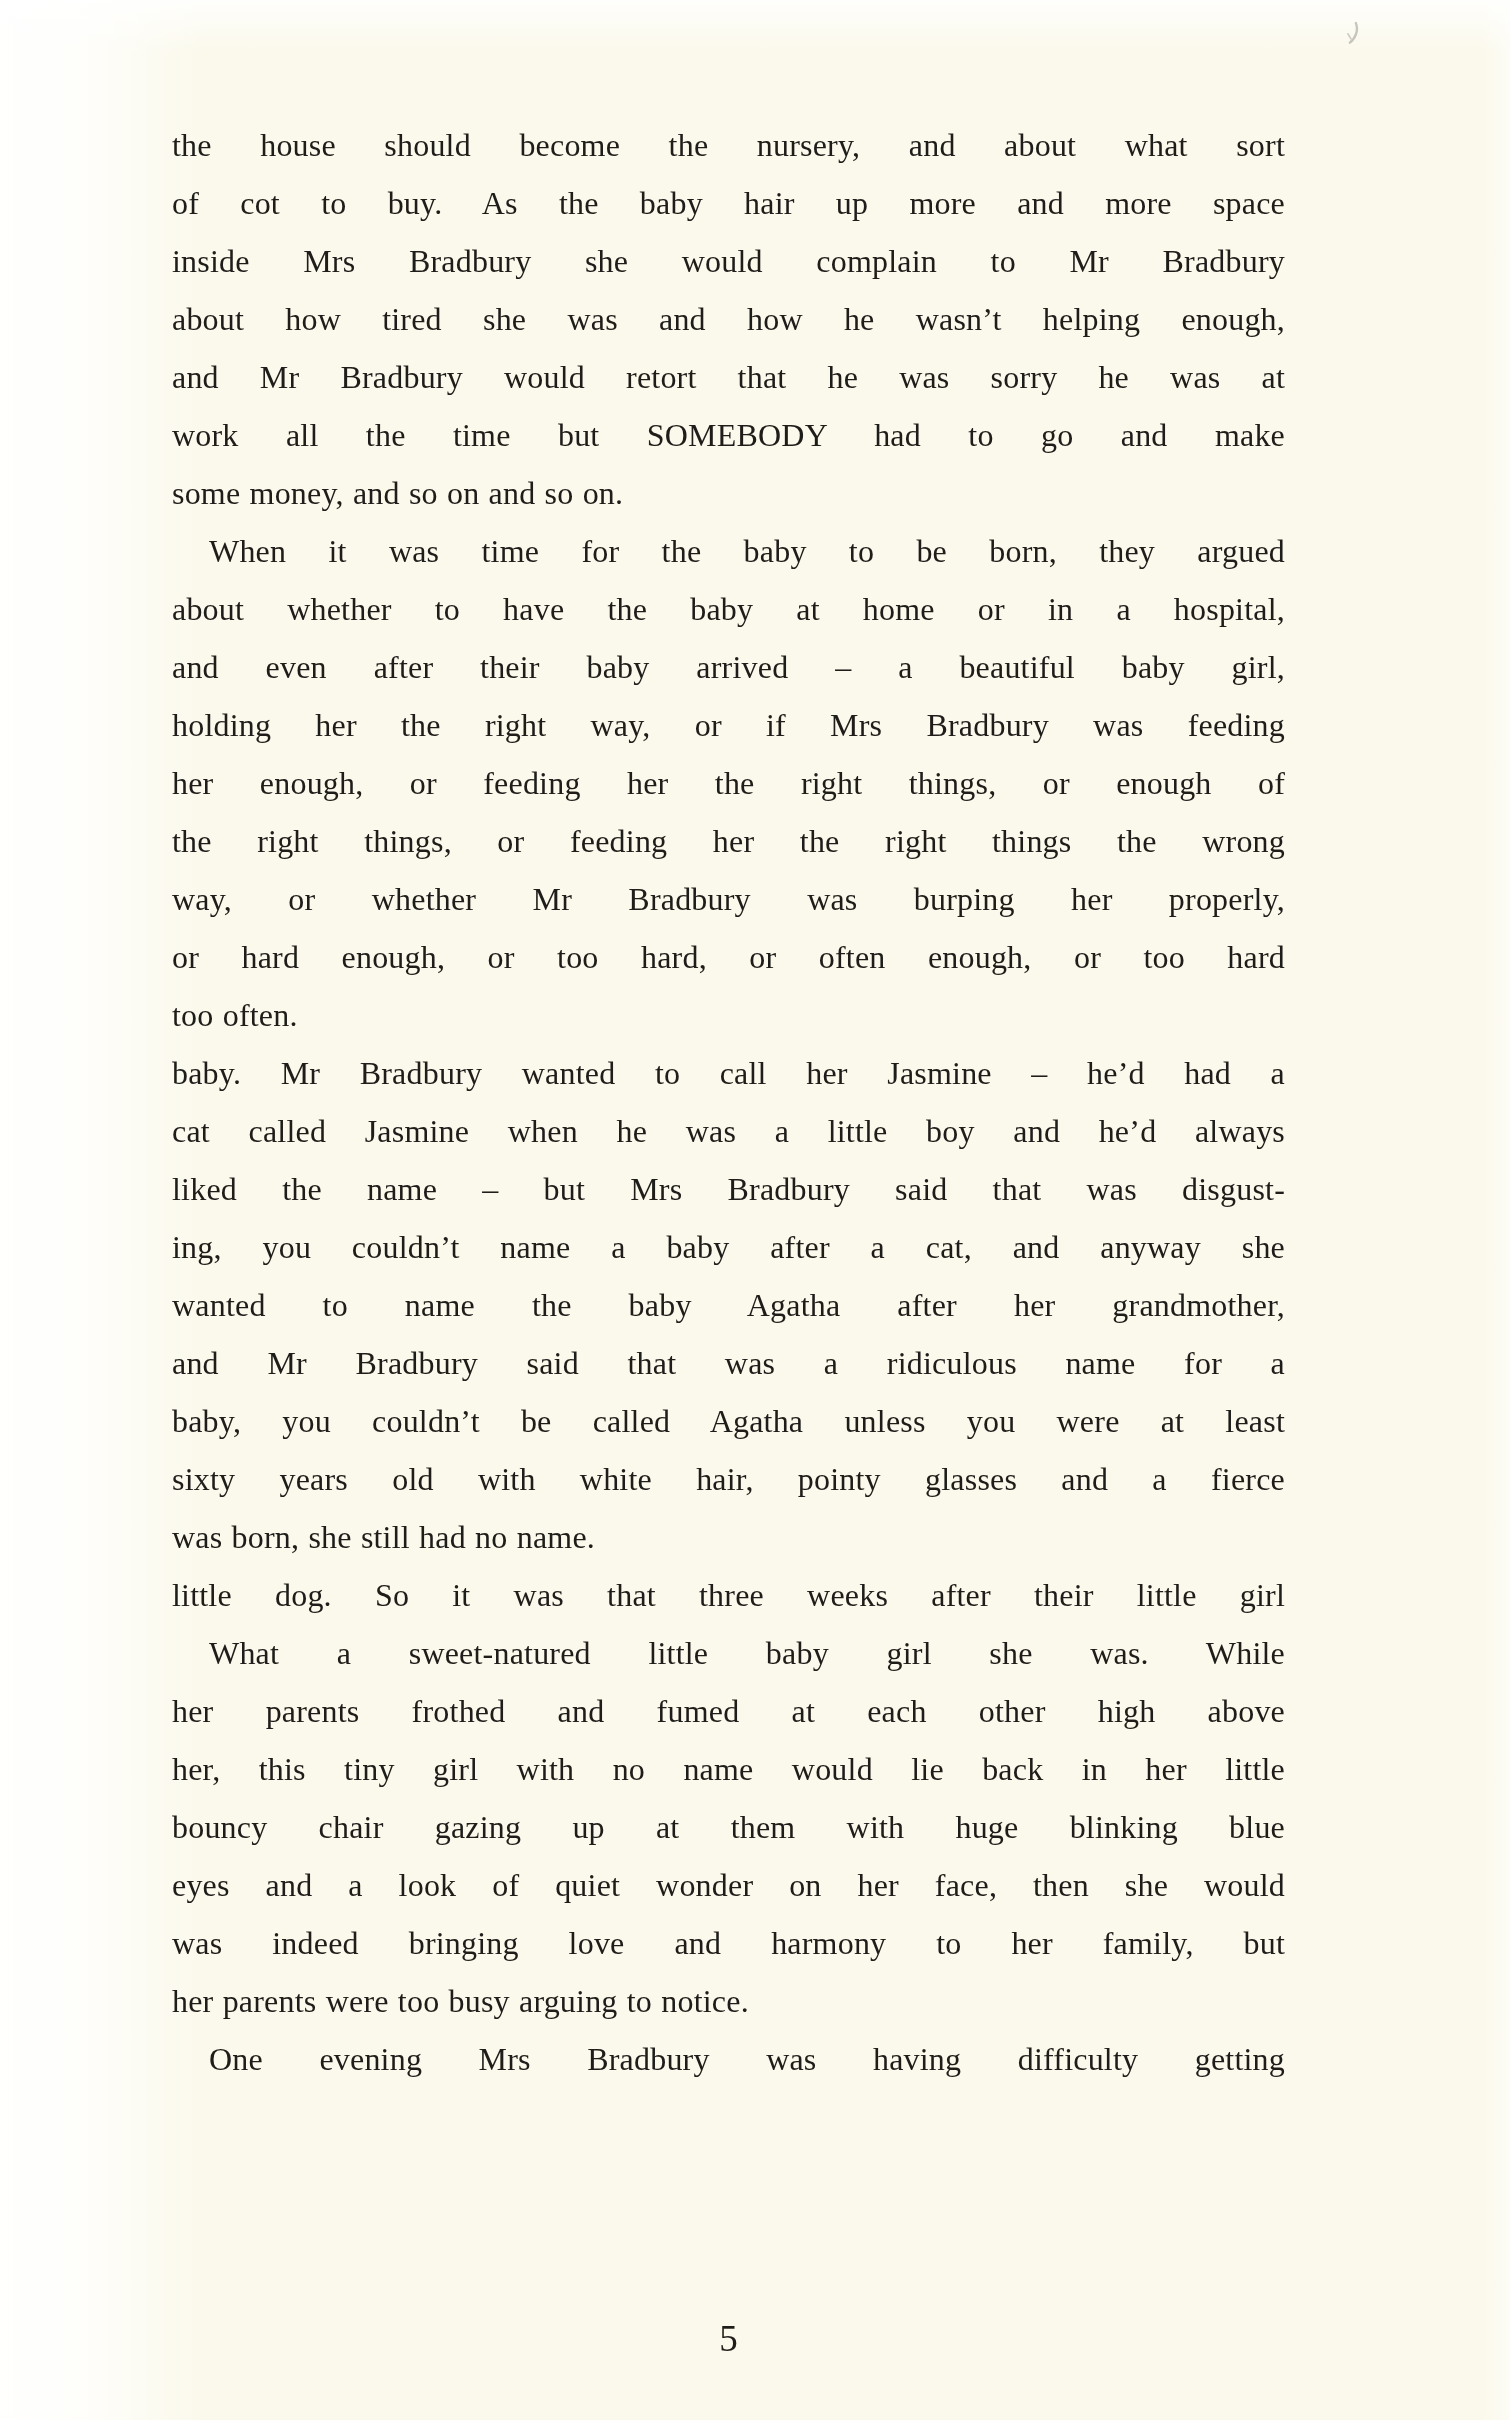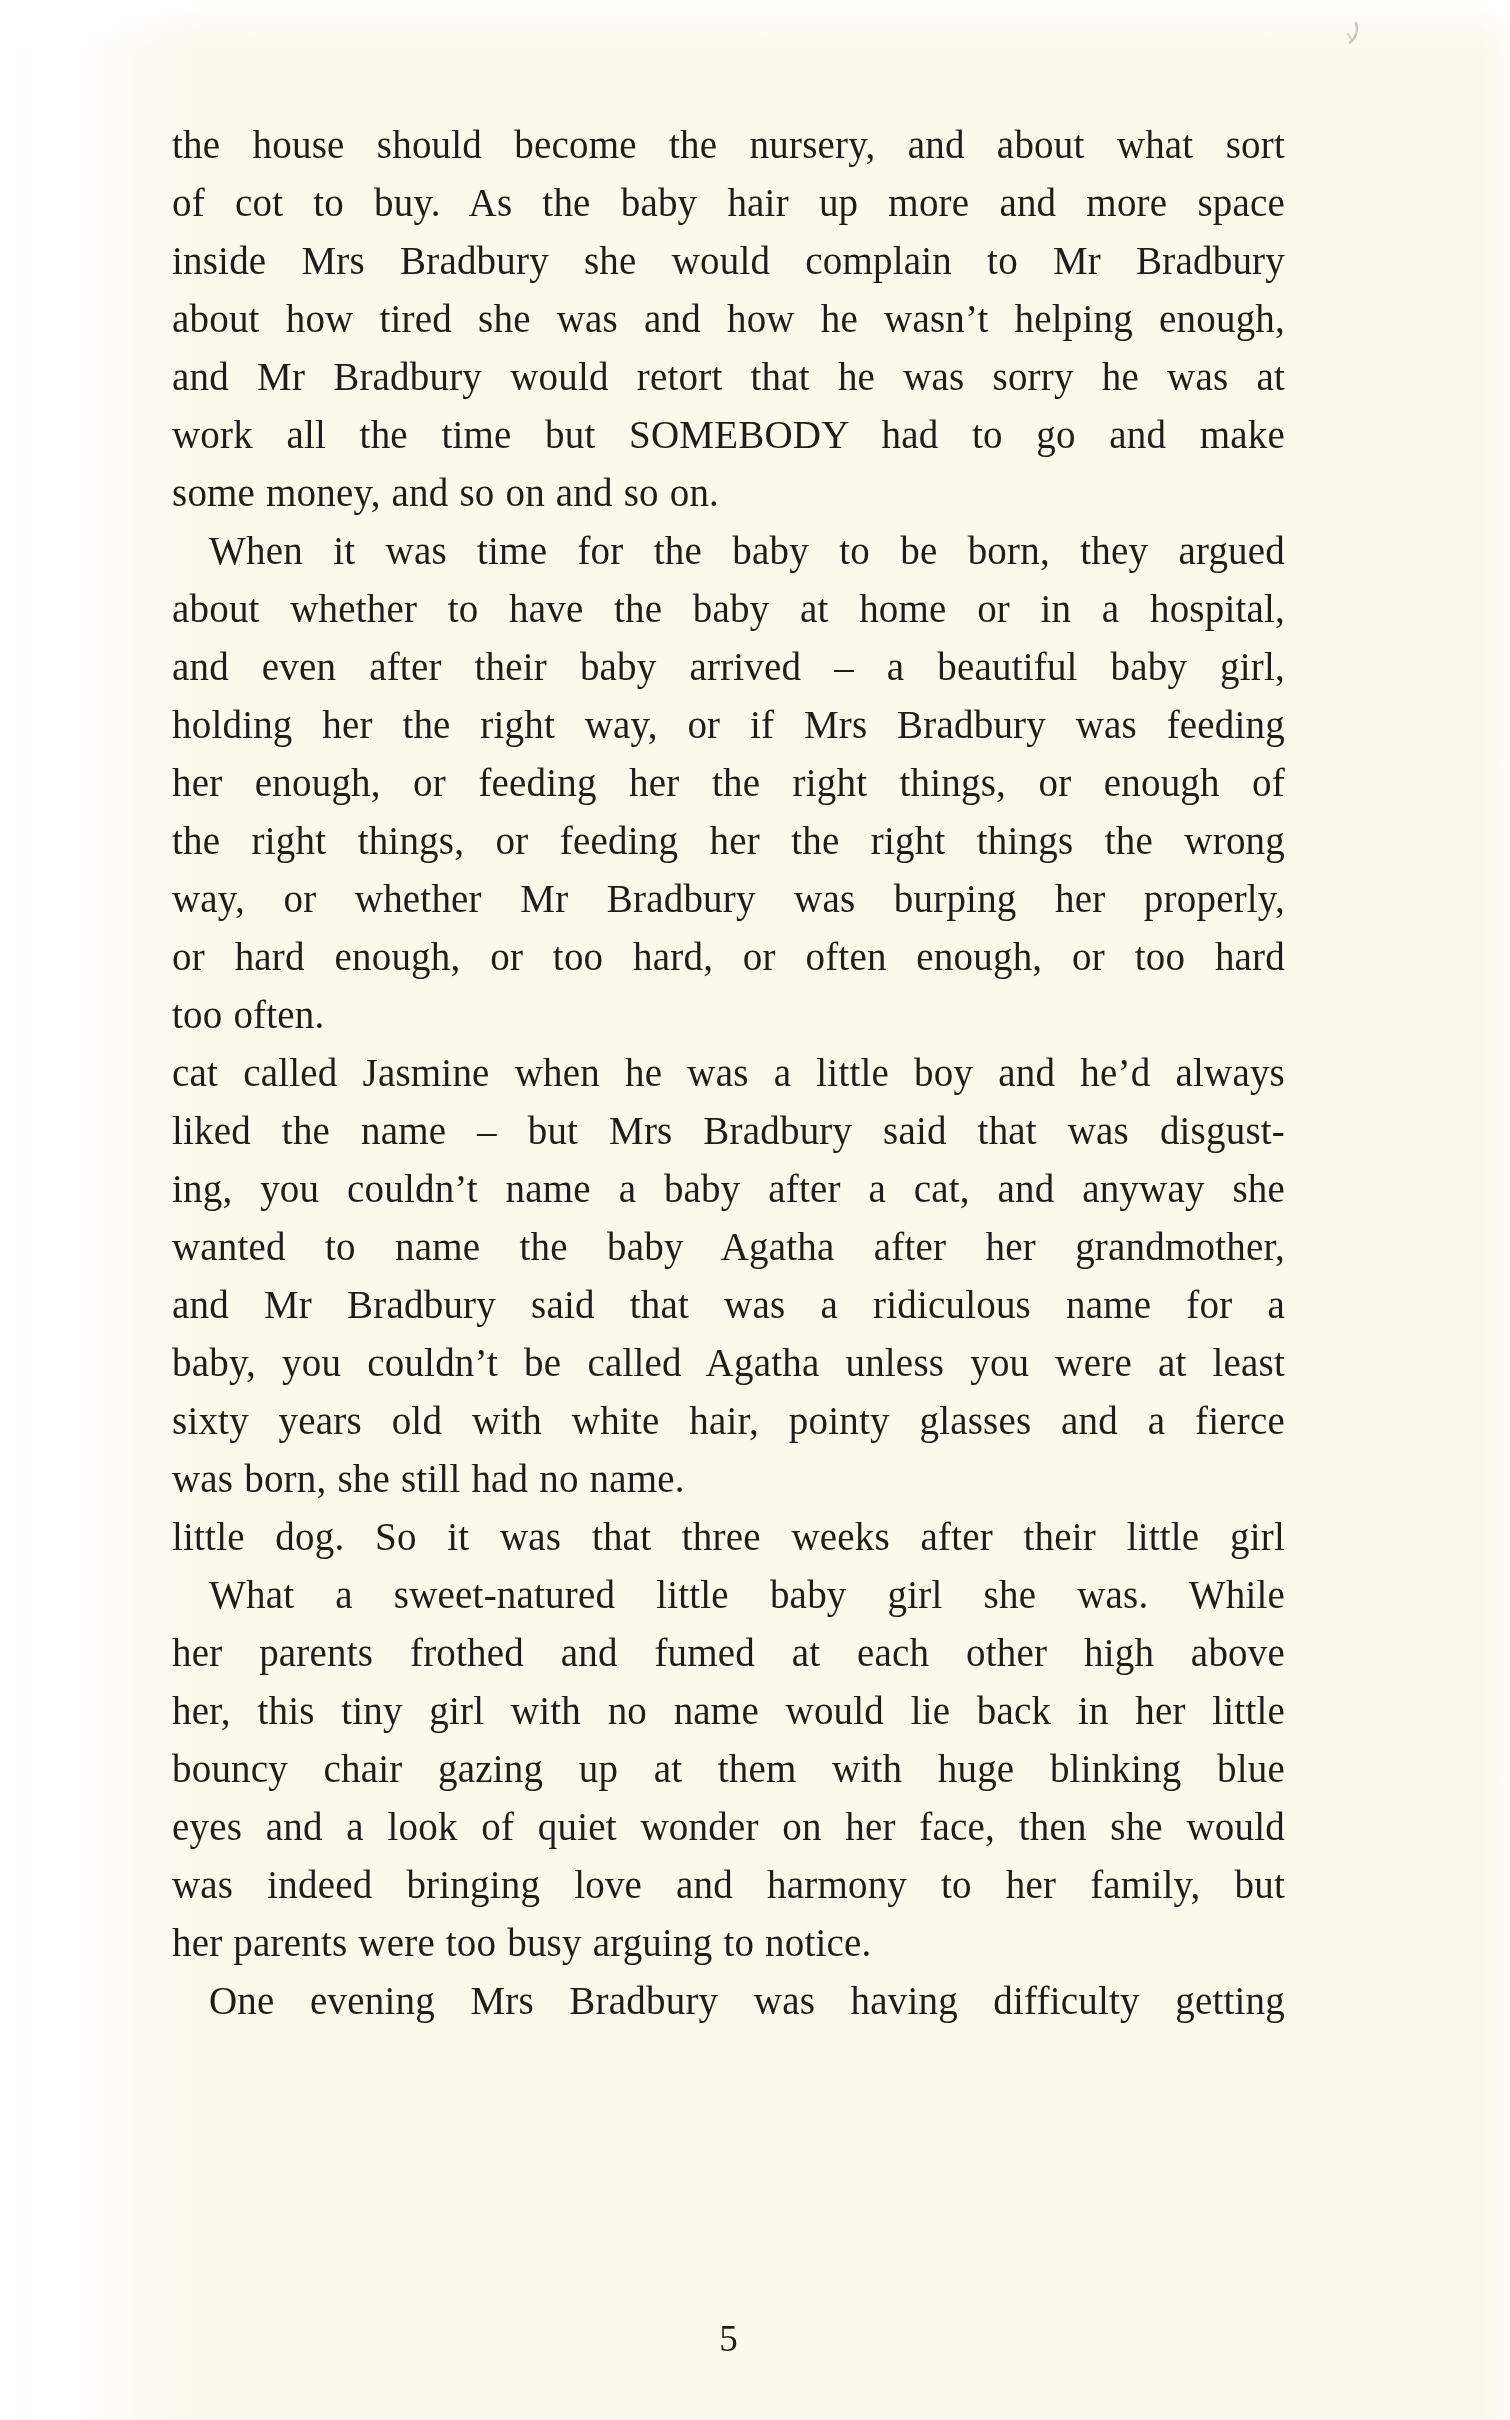--- a/index.html
+++ b/index.html
@@ -18,21 +18,21 @@
   }
   .page { position: absolute; inset: 0; }
   .text-block {
     position: absolute;
     left: 172px;
     top: 116px;
     width: 1113px;
   }
   .paragraph { margin: 0; padding: 0; }
   .line {
-    font-size: 39px;
+    font-size: 32px;
     line-height: 58px;
     height: 58px;
     text-align: justify;
     text-align-last: justify;
     text-justify: inter-word;
     letter-spacing: 0.2px;
     word-spacing: 1px;
   }
   .line.indent { padding-left: 37px; }
   .line.para-end { text-align-last: left; }
@@ -79,20 +79,21 @@
         <div class="line">about whether to have the baby at home or in a hospital,</div>
         <div class="line">and even after their baby arrived – a beautiful baby girl,</div>
         <div class="line">holding her the right way, or if Mrs Bradbury was feeding</div>
         <div class="line">her enough, or feeding her the right things, or enough of</div>
         <div class="line">the right things, or feeding her the right things the wrong</div>
         <div class="line">way, or whether Mr Bradbury was burping her properly,</div>
         <div class="line">or hard enough, or too hard, or often enough, or too hard</div>
         <div class="line para-end">too often.</div>
       </div>
       <div class="paragraph">
+        <div class="line">baby. Mr Bradbury wanted to call her Jasmine – he’d had a</div>
         <div class="line">cat called Jasmine when he was a little boy and he’d always</div>
         <div class="line">liked the name – but Mrs Bradbury said that was disgust-</div>
         <div class="line">ing, you couldn’t name a baby after a cat, and anyway she</div>
         <div class="line">wanted to name the baby Agatha after her grandmother,</div>
         <div class="line">and Mr Bradbury said that was a ridiculous name for a</div>
         <div class="line">baby, you couldn’t be called Agatha unless you were at least</div>
         <div class="line">sixty years old with white hair, pointy glasses and a fierce</div>
         <div class="line para-end">was born, she still had no name.</div>
         <div class="line">little dog. So it was that three weeks after their little girl</div>
       </div>

